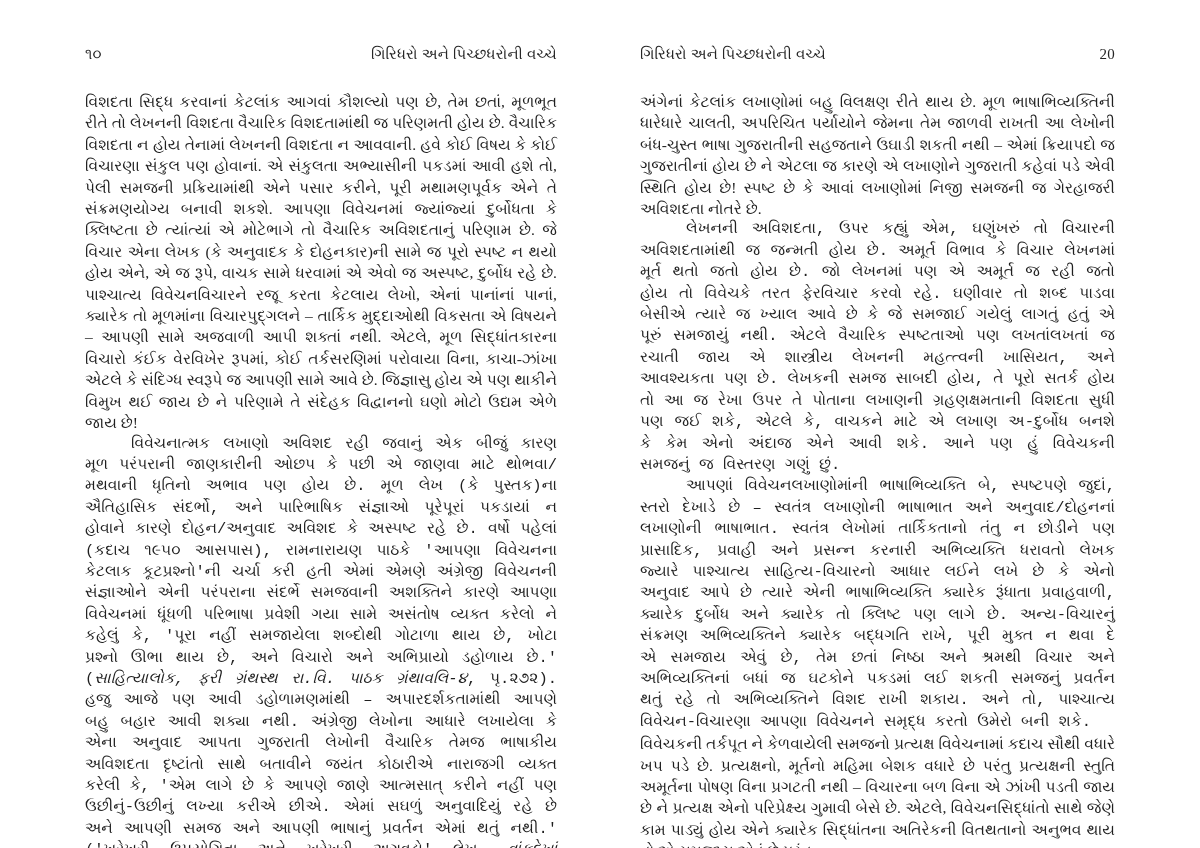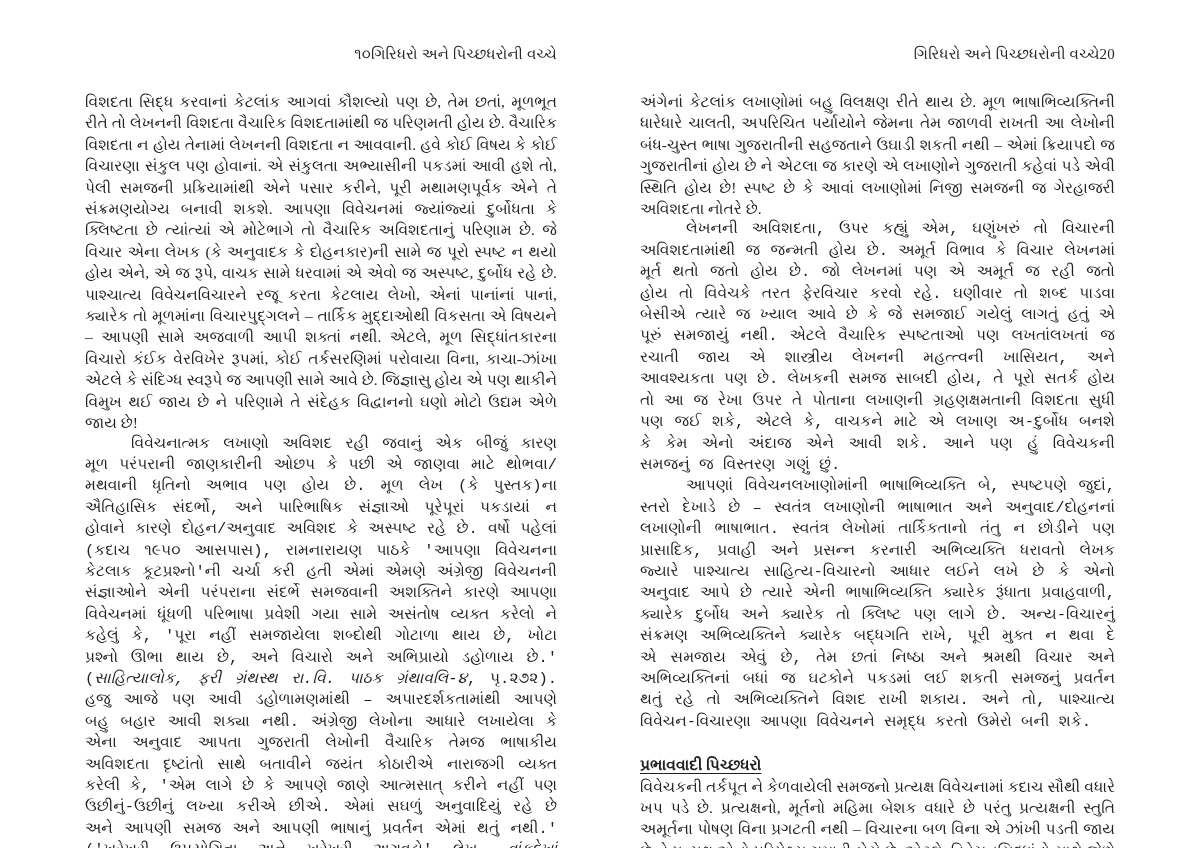--- a/index.html
+++ b/index.html
@@ -23,21 +23,21 @@
   .page {
     width: 600px;
     box-sizing: border-box;
     padding-top: 46px;
   }
   .page.left  { padding-left: 85px; padding-right: 43px; }
   .page.right { padding-left: 40px; padding-right: 85px; }
 
   .page-header {
     display: flex;
-    justify-content: flex-end;
+    justify-content: space-between;
     align-items: baseline;
     font-size: 15px;
     letter-spacing: 0.2px;
     margin-bottom: 28px;
     color: #262626;
   }
   .page-num { font-size: 15px; }
 
   .page-body {
     font-size: 15.5px;
@@ -82,18 +82,17 @@
 
   <section class="page right">
     <header class="page-header">
       <span class="running-title">ગિરિધરો અને પિચ્છધરોની વચ્ચે</span>
       <span class="page-num">20</span>
     </header>
     <div class="page-body">
         <p class="para"><span>અંગેનાં કેટલાંક લખાણોમાં બહુ વિલક્ષણ રીતે થાય છે. મૂળ ભાષાભિવ્યક્તિની ધારેધારે ચાલતી, અપરિચિત પર્યાયોને જેમના તેમ જાળવી રાખતી આ લેખોની બંધ-ચુસ્ત ભાષા ગુજરાતીની સહજતાને ઉઘાડી શકતી નથી – એમાં ક્રિયાપદો જ ગુજરાતીનાં હોય છે ને એટલા જ કારણે એ લખાણોને ગુજરાતી કહેવાં પડે એવી સ્થિતિ હોય છે! સ્પષ્ટ છે કે આવાં લખાણોમાં નિજી સમજની જ ગેરહાજરી અવિશદતા નોતરે છે.</span></p>
         <p class="para indent"><span>લેખનની અવિશદતા, ઉપર કહ્યું એમ, ઘણુંખરું તો વિચારની અવિશદતામાંથી જ જન્મતી હોય છે. અમૂર્ત વિભાવ કે વિચાર લેખનમાં મૂર્ત થતો જતો હોય છે. જો લેખનમાં પણ એ અમૂર્ત જ રહી જતો હોય તો વિવેચકે તરત ફેરવિચાર કરવો રહે. ઘણીવાર તો શબ્દ પાડવા બેસીએ ત્યારે જ ખ્યાલ આવે છે કે જે સમજાઈ ગયેલું લાગતું હતું એ પૂરું સમજાયું નથી. એટલે વૈચારિક સ્પષ્ટતાઓ પણ લખતાંલખતાં જ રચાતી જાય એ શાસ્ત્રીય લેખનની મહત્ત્વની ખાસિયત, અને આવશ્યકતા પણ છે. લેખકની સમજ સાબદી હોય, તે પૂરો સતર્ક હોય તો આ જ રેખા ઉપર તે પોતાના લખાણની ગ્રહણક્ષમતાની વિશદતા સુધી પણ જઈ શકે, એટલે કે, વાચકને માટે એ લખાણ અ-દુર્બોધ બનશે કે કેમ એનો અંદાજ એને આવી શકે. આને પણ હું વિવેચકની સમજનું જ વિસ્તરણ ગણું છું.</span></p>
         <p class="para indent"><span>આપણાં વિવેચનલખાણોમાંની ભાષાભિવ્યક્તિ બે, સ્પષ્ટપણે જુદાં, સ્તરો દેખાડે છે – સ્વતંત્ર લખાણોની ભાષાભાત અને અનુવાદ/દોહનનાં લખાણોની ભાષાભાત. સ્વતંત્ર લેખોમાં તાર્કિકતાનો તંતુ ન છોડીને પણ પ્રાસાદિક, પ્રવાહી અને પ્રસન્ન કરનારી અભિવ્યક્તિ ધરાવતો લેખક જ્યારે પાશ્ચાત્ય સાહિત્ય-વિચારનો આધાર લઈને લખે છે કે એનો અનુવાદ આપે છે ત્યારે એની ભાષાભિવ્યક્તિ ક્યારેક રૂંધાતા પ્રવાહવાળી, ક્યારેક દુર્બોધ અને ક્યારેક તો ક્લિષ્ટ પણ લાગે છે. અન્ય-વિચારનું સંક્રમણ અભિવ્યક્તિને ક્યારેક બદ્ધગતિ રાખે, પૂરી મુક્ત ન થવા દે એ સમજાય એવું છે, તેમ છતાં નિષ્ઠા અને શ્રમથી વિચાર અને અભિવ્યક્તિનાં બધાં જ ઘટકોને પકડમાં લઈ શકતી સમજનું પ્રવર્તન થતું રહે તો અભિવ્યક્તિને વિશદ રાખી શકાય. અને તો, પાશ્ચાત્ય વિવેચન-વિચારણા આપણા વિવેચનને સમૃદ્ધ કરતો ઉમેરો બની શકે.</span></p>
-        <h3 class="subheading">પ્રભાવવાદી પિચ્છધરો</h3>
         <p class="para"><span>વિવેચકની તર્કપૂત ને કેળવાયેલી સમજનો પ્રત્યક્ષ વિવેચનામાં કદાચ સૌથી વધારે ખપ પડે છે. પ્રત્યક્ષનો, મૂર્તનો મહિમા બેશક વધારે છે પરંતુ પ્રત્યક્ષની સ્તુતિ અમૂર્તના પોષણ વિના પ્રગટતી નથી – વિચારના બળ વિના એ ઝાંખી પડતી જાય છે ને પ્રત્યક્ષ એનો પરિપ્રેક્ષ્ય ગુમાવી બેસે છે. એટલે, વિવેચનસિદ્ધાંતો સાથે જેણે કામ પાડ્યું હોય એને ક્યારેક સિદ્ધાંતના અતિરેકની વિતથતાનો અનુભવ થાય તો એ સમજાય એવું છે પરંતુ,</span></p>
       </div>
   </section>
 
 </div>
 
 </body></html>

